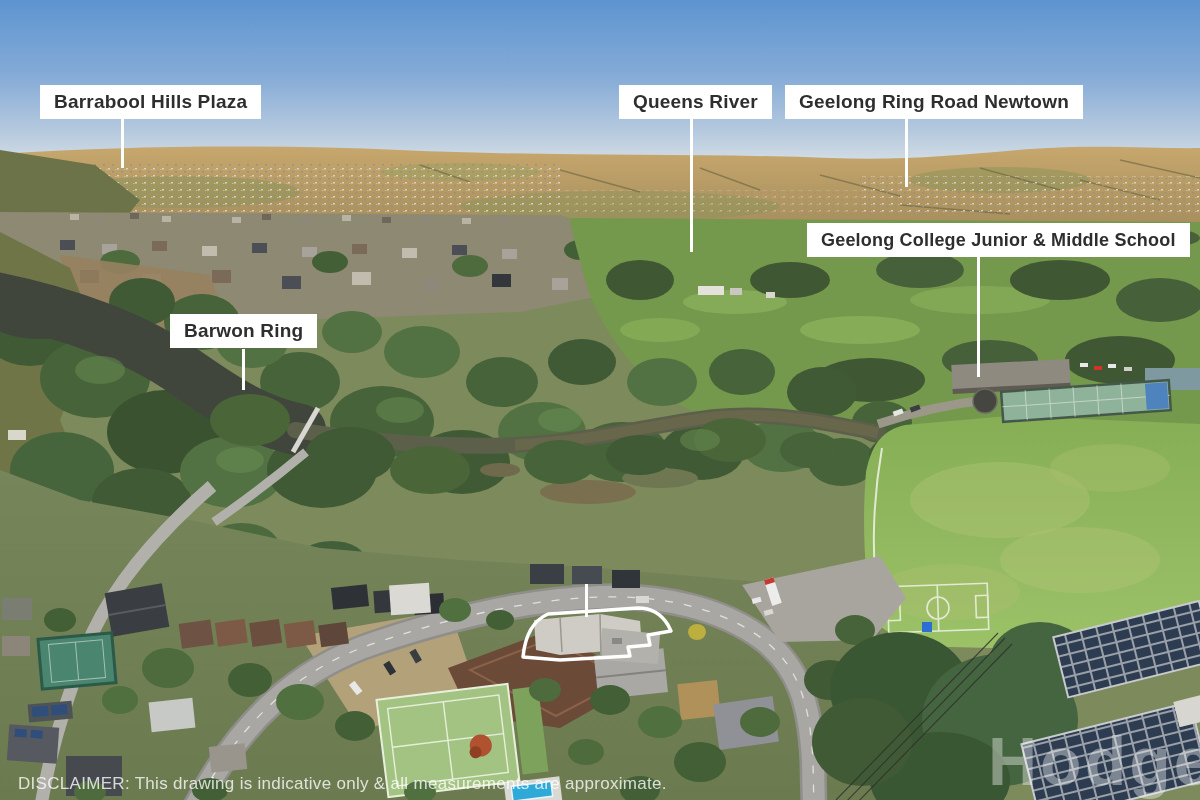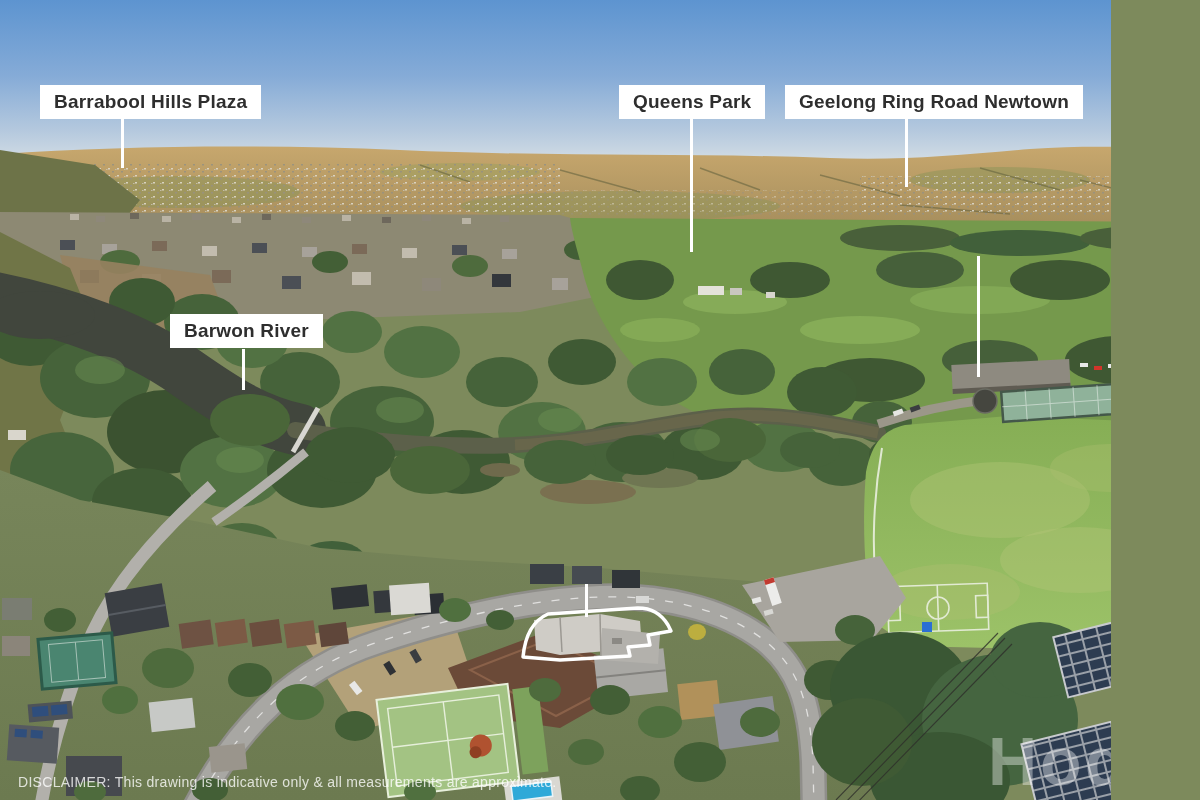--- a/index.html
+++ b/index.html
@@ -1,23 +1,23 @@
 <!DOCTYPE html>
 <html><head>
 <meta charset="utf-8">
 <style>
   html,body{margin:0;padding:0;}
   body{width:1200px;height:800px;overflow:hidden;background:#7d8a5c;font-family:"Liberation Sans",sans-serif;}
-  .stage{position:relative;width:1111px;height:800px;overflow:hidden;}
+  .stage{position:relative;width:1200px;height:800px;overflow:hidden;}
   .photo{position:absolute;left:0;top:0;width:1200px;height:800px;display:block;}
   .loc-label{position:absolute;background:#ffffff;color:#2e2e2e;font-weight:700;font-size:19px;
              line-height:22px;padding:6px 14px;white-space:nowrap;letter-spacing:.2px;}
   .loc-label.small{font-size:18px;}
   .leader{position:absolute;width:2.5px;background:#ffffff;}
-  .disclaimer{position:absolute;left:18px;top:774px;color:rgba(255,255,255,.78);font-size:14px;
+  .disclaimer{position:absolute;left:18px;top:774px;color:rgba(255,255,255,.78);font-size:17px;
               letter-spacing:.3px;white-space:nowrap;}
   .watermark{position:absolute;left:988px;top:722px;color:rgba(255,255,255,.38);font-size:68px;
              font-weight:700;letter-spacing:3px;white-space:nowrap;}
 </style>
 </head>
 <body>
 
 <div class="stage">
 
   <svg class="photo" viewBox="0 0 1200 800" xmlns="http://www.w3.org/2000/svg">
@@ -403,19 +403,20 @@
   </svg>
 
   <div class="leader" style="left:121px;top:118px;height:50px;"></div>
   <div class="leader" style="left:690px;top:118px;height:134px;"></div>
   <div class="leader" style="left:905px;top:118px;height:69px;"></div>
   <div class="leader" style="left:977px;top:256px;height:121px;"></div>
   <div class="leader" style="left:242px;top:349px;height:41px;"></div>
   <div class="leader" style="left:585px;top:584px;height:33px;"></div>
 
   <div class="loc-label" style="left:40px;top:85px;">Barrabool Hills Plaza</div>
-  <div class="loc-label" style="left:619px;top:85px;">Queens Park</div>
+  <div class="loc-label" style="left:619px;top:85px;">Queens River</div>
   <div class="loc-label" style="left:785px;top:85px;">Geelong Ring Road Newtown</div>
-  <div class="loc-label" style="left:170px;top:314px;">Barwon River</div>
+  <div class="loc-label small" style="left:807px;top:223px;">Geelong College Junior &amp; Middle School</div>
+  <div class="loc-label" style="left:170px;top:314px;">Barwon Ring</div>
 
   <div class="disclaimer">DISCLAIMER: This drawing is indicative only &amp; all measurements are approximate.</div>
   <div class="watermark">Hodges</div>
 </div>
 
 </body></html>

